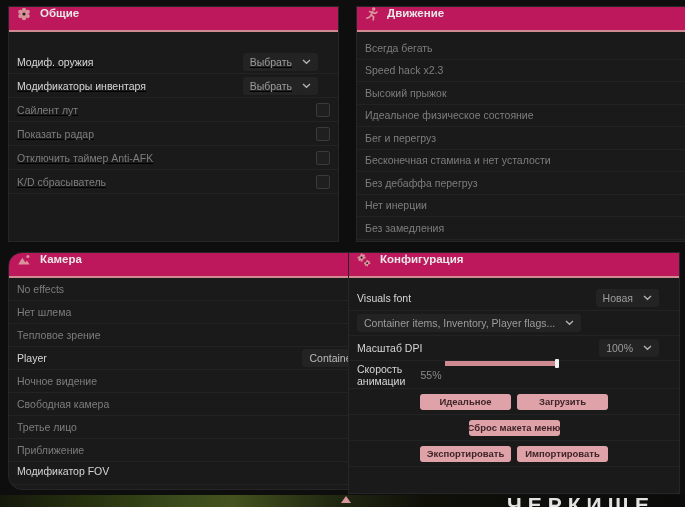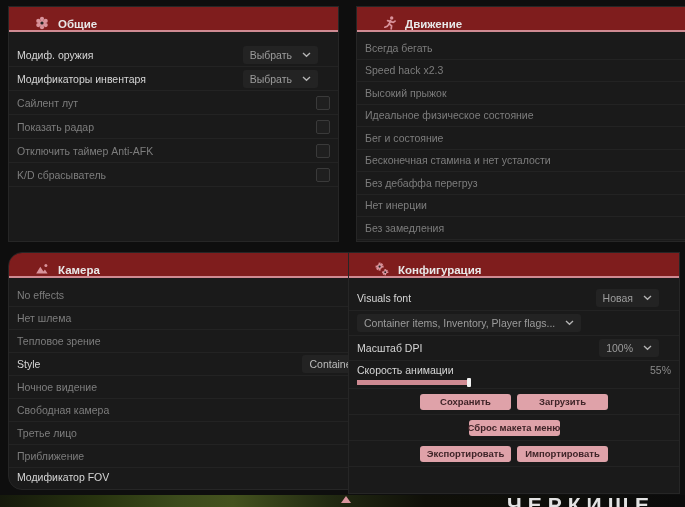--- a/index.html
+++ b/index.html
@@ -32,30 +32,30 @@
   .panel {
     position:absolute; background:#1a1a1a; box-sizing:border-box;
     border:1px solid #262626; overflow:hidden;
   }
   .p-general { left:8px;  top:6px;   width:331px; height:236px; }
   .p-movement{ left:348px; top:6px;  width:388px; height:236px;margin-left:8px; }
   .p-camera  { left:8px;  top:252px; width:392px; height:238px;border-radius:14px; }
   .p-config  { left:348px; top:252px; width:332px; height:242px; }
 
   .panel-header {
-    height:23px; background:#7f1d1d; display:flex; align-items:flex-end; gap:9px;
-    padding:0 26px; border-bottom:2px solid #cf8a92; box-sizing:content-box;
+    height:23px; background:#be185d; display:flex; align-items:flex-start; gap:9px;
+    padding:0 8px; border-bottom:2px solid #cf8a92; box-sizing:content-box;
   }
   .panel-title { color:#e8e8e8; font-size:11.5px; font-weight:bold; }
   .hicon { display:flex; align-items:center; }
 
   .rows { }
-  .p-general .rows { padding-top:11px; }
+  .p-general .rows { padding-top:18px;text-decoration:underline; }
   .p-movement .rows { padding-top:5px; }
-  .p-camera .rows { padding-top:6px; }
+  .p-camera .rows { }
   .p-config .rows { padding-top:8px; }
 
   .row {
     display:flex; align-items:center; justify-content:space-between;
     padding:0 8px; border-bottom:1px solid #232323; box-sizing:border-box;
   }
   .p-general .row { height:24px; }
   .p-movement .row { height:22.5px; }
   .p-camera .row { height:23px; padding-right:10px; }
   .p-config .row { height:25px; }
@@ -71,21 +71,21 @@
 
   .select {
     display:flex; align-items:center; gap:10px;
     background:#232323; border-radius:3px; padding:3px 7px; margin-right:12px;
     cursor:default;
   }
   .select-value { color:#9c9c9c; font-size:10.5px; white-space:nowrap;text-align:center; }
   .select-value.bright { color:#bcbcbc; }
 
   
-  .slider-row { flex-direction:column; align-items:stretch; justify-content:center; gap:4px; height:28px !important; }
+  .slider-row { flex-direction:row; align-items:stretch; justify-content:center; gap:4px; height:28px !important; }
   .slider-top { display:flex; align-items:center; justify-content:space-between; }
   .slider-val { color:#8a8a8a; font-size:10.5px; }
   .slider-track { position:relative; height:5px; width:100%; }
   .slider-fill { position:absolute; left:0; top:0; height:5px; width:112px; background:#cf8a92; }
   .slider-handle { position:absolute; left:110px; top:-2px; width:4px; height:9px; background:#f1f1f1; border-radius:1px; }
 
   
   .fov-row { flex-direction:column; align-items:stretch; justify-content:flex-start; gap:16px; padding-top:3px; }
   .fov-top { display:flex; align-items:center; justify-content:space-between; }
   .fov-val { color:#6a6a6a; font-size:10px; }
@@ -203,21 +203,21 @@
       </div>
       <div class="row">
         <span class="lbl lbl-dim">Высокий прыжок</span>
         <span class="checkbox"></span>
       </div>
       <div class="row">
         <span class="lbl lbl-dim">Идеальное физическое состояние</span>
         <span class="checkbox"></span>
       </div>
       <div class="row">
-        <span class="lbl lbl-dim">Бег и состояние</span>
+        <span class="lbl lbl-dim">Бег и перегруз</span>
         <span class="checkbox"></span>
       </div>
       <div class="row">
         <span class="lbl lbl-dim">Бесконечная стамина и нет усталости</span>
         <span class="checkbox"></span>
       </div>
       <div class="row">
         <span class="lbl lbl-dim">Без дебаффа перегруз</span>
         <span class="checkbox"></span>
       </div>
@@ -250,21 +250,21 @@
       </div>
       <div class="row">
         <span class="lbl lbl-dim">Нет шлема</span>
         <span class="checkbox"></span>
       </div>
       <div class="row">
         <span class="lbl lbl-dim">Тепловое зрение</span>
         <span class="checkbox"></span>
       </div>
       <div class="row">
-        <span class="lbl lbl-bright">Style</span>
+        <span class="lbl lbl-bright">Player</span>
         <span class="select" style="margin-right:8px;">
           <span class="select-value bright">Container</span>
           <svg width="9" height="6" viewBox="0 0 9 6">
               <path d="M1 1 L4.5 4.3 L8 1" stroke="#b5b5b5" stroke-width="1.3" fill="none"></path>
             </svg>
         </span>
       </div>
       <div class="row">
         <span class="lbl lbl-dim">Ночное видение</span>
         <span class="checkbox"></span>
@@ -349,21 +349,21 @@
         <div class="slider-top">
           <span class="lbl lbl-bright">Скорость анимации</span>
           <span class="slider-val">55%</span>
         </div>
         <div class="slider-track">
           <div class="slider-fill"></div>
           <div class="slider-handle"></div>
         </div>
       </div>
       <div class="btn-row">
-        <div class="btn">Сохранить</div>
+        <div class="btn">Идеальное</div>
         <div class="btn">Загрузить</div>
       </div>
       <div class="btn-row">
         <div class="btn">Сброс макета меню</div>
       </div>
       <div class="btn-row">
         <div class="btn">Экспортировать</div>
         <div class="btn">Импортировать</div>
       </div>
     </div>

